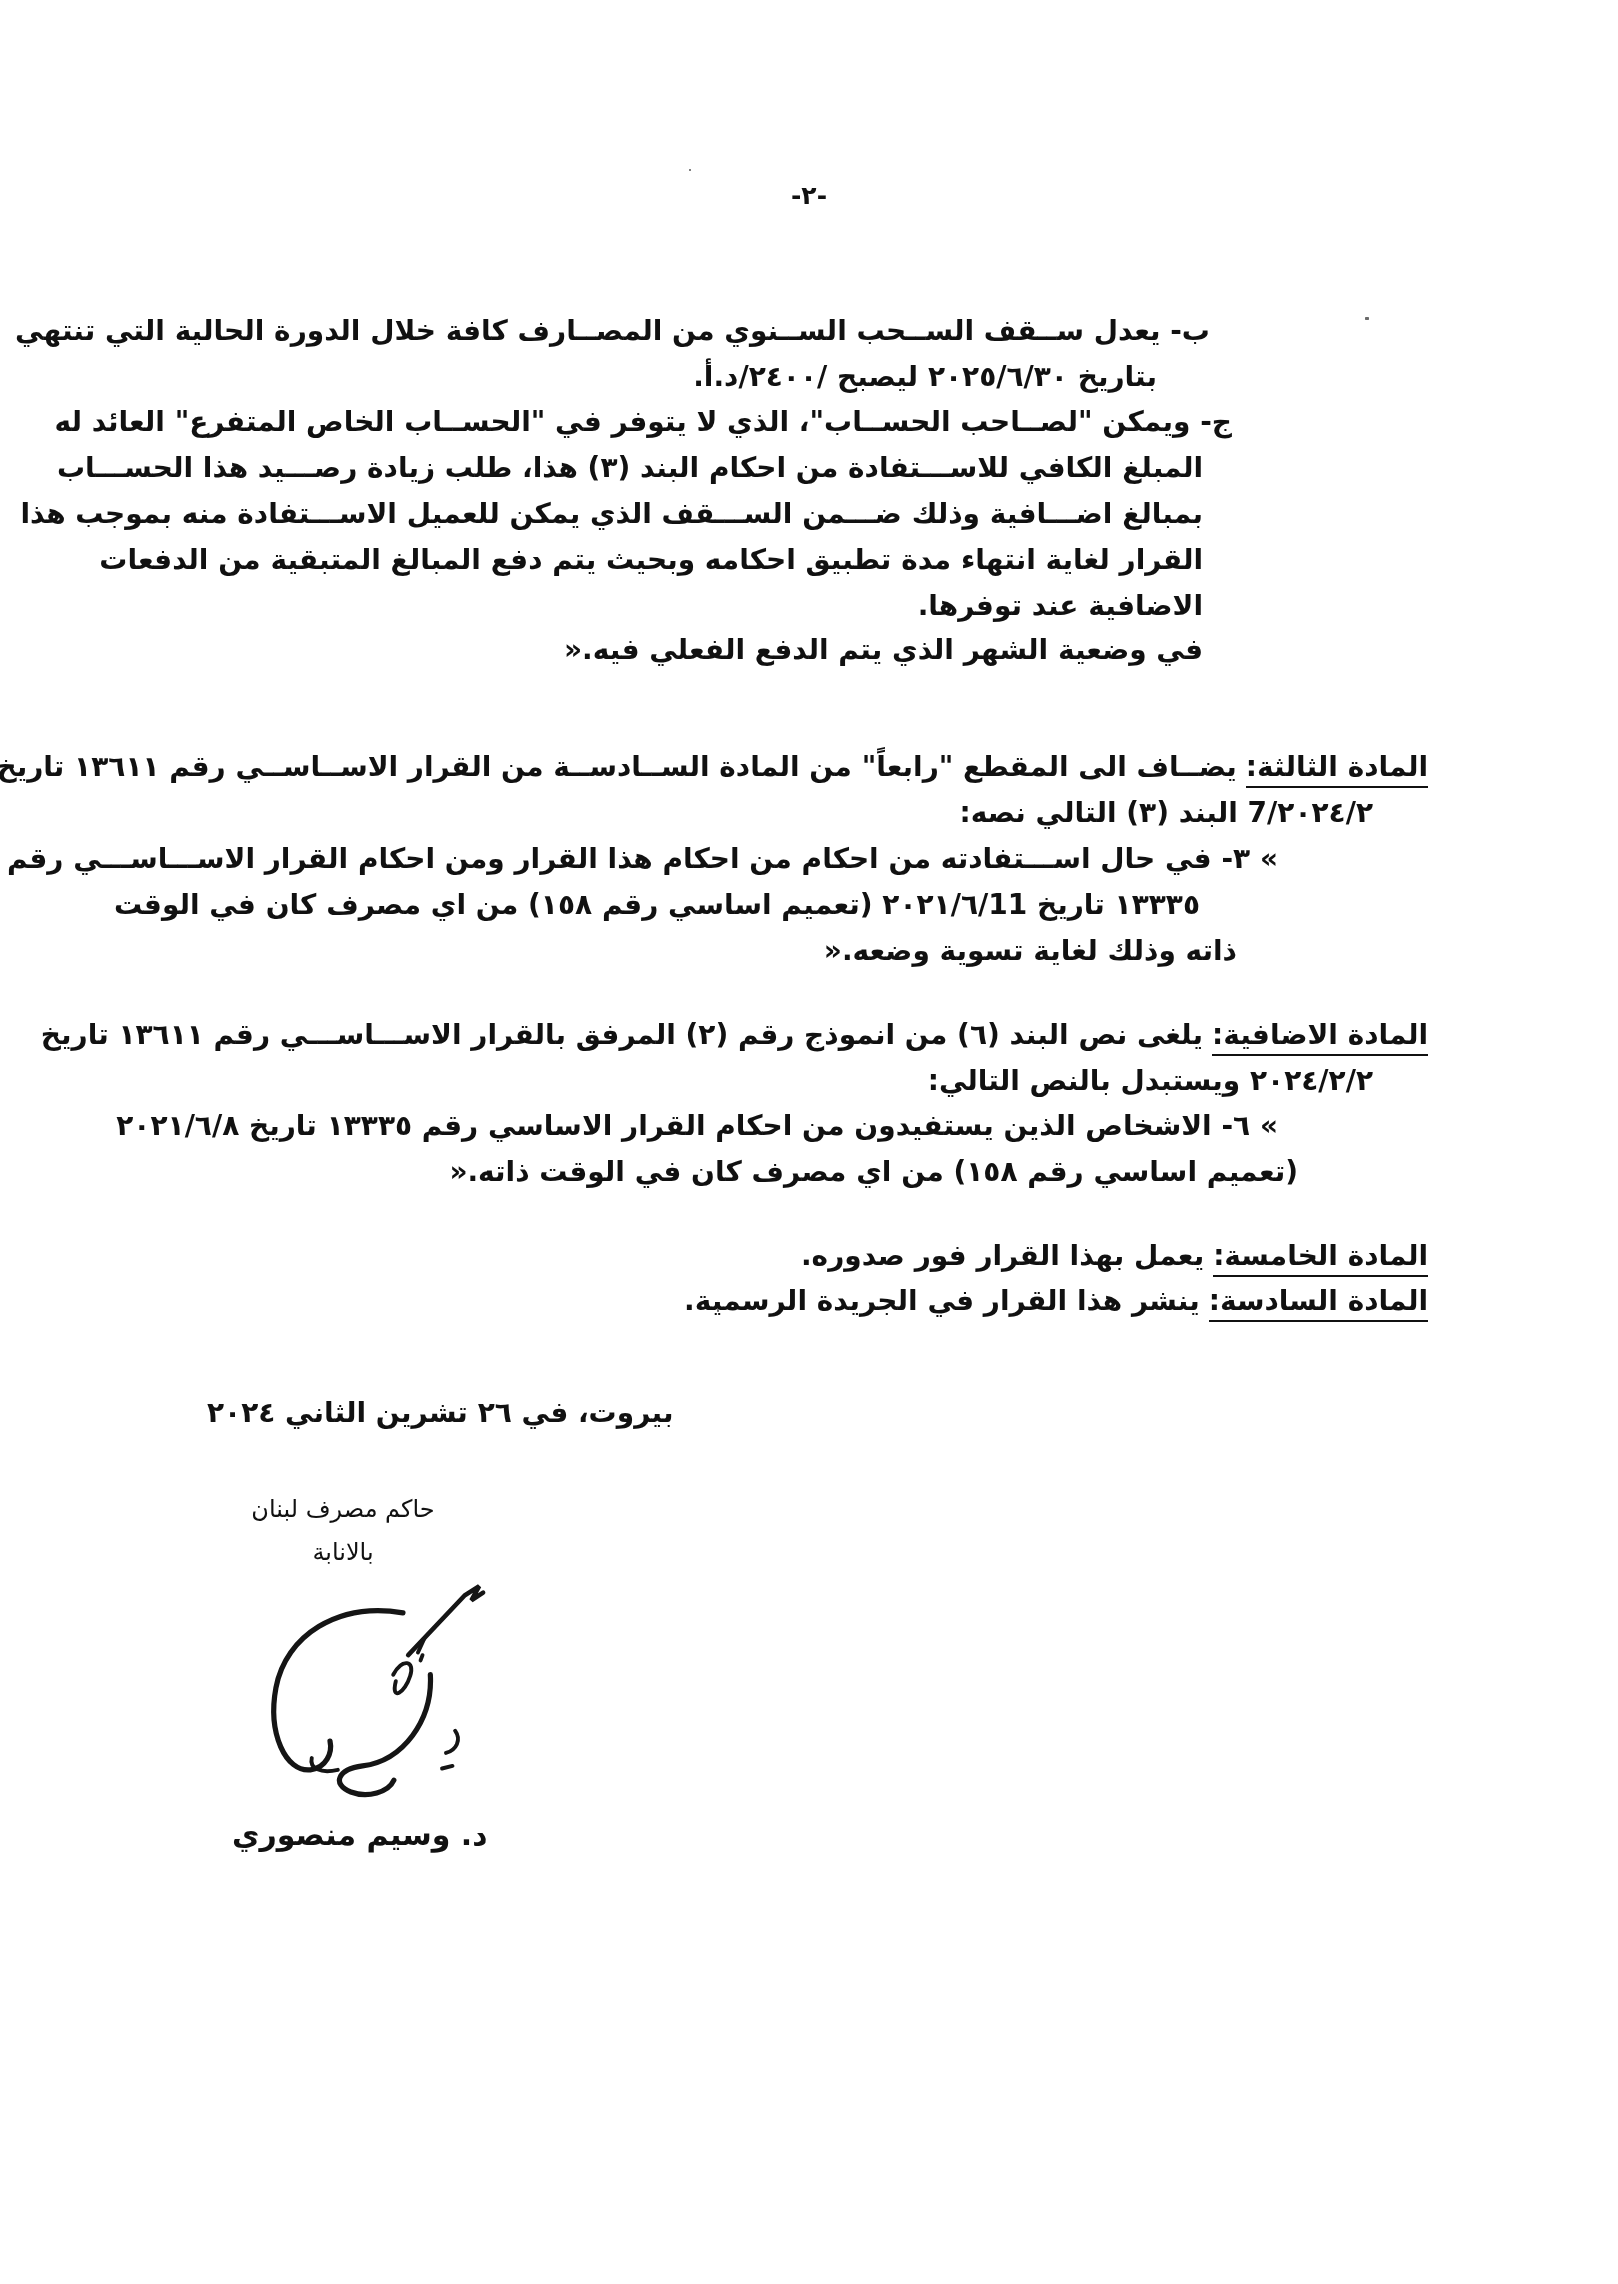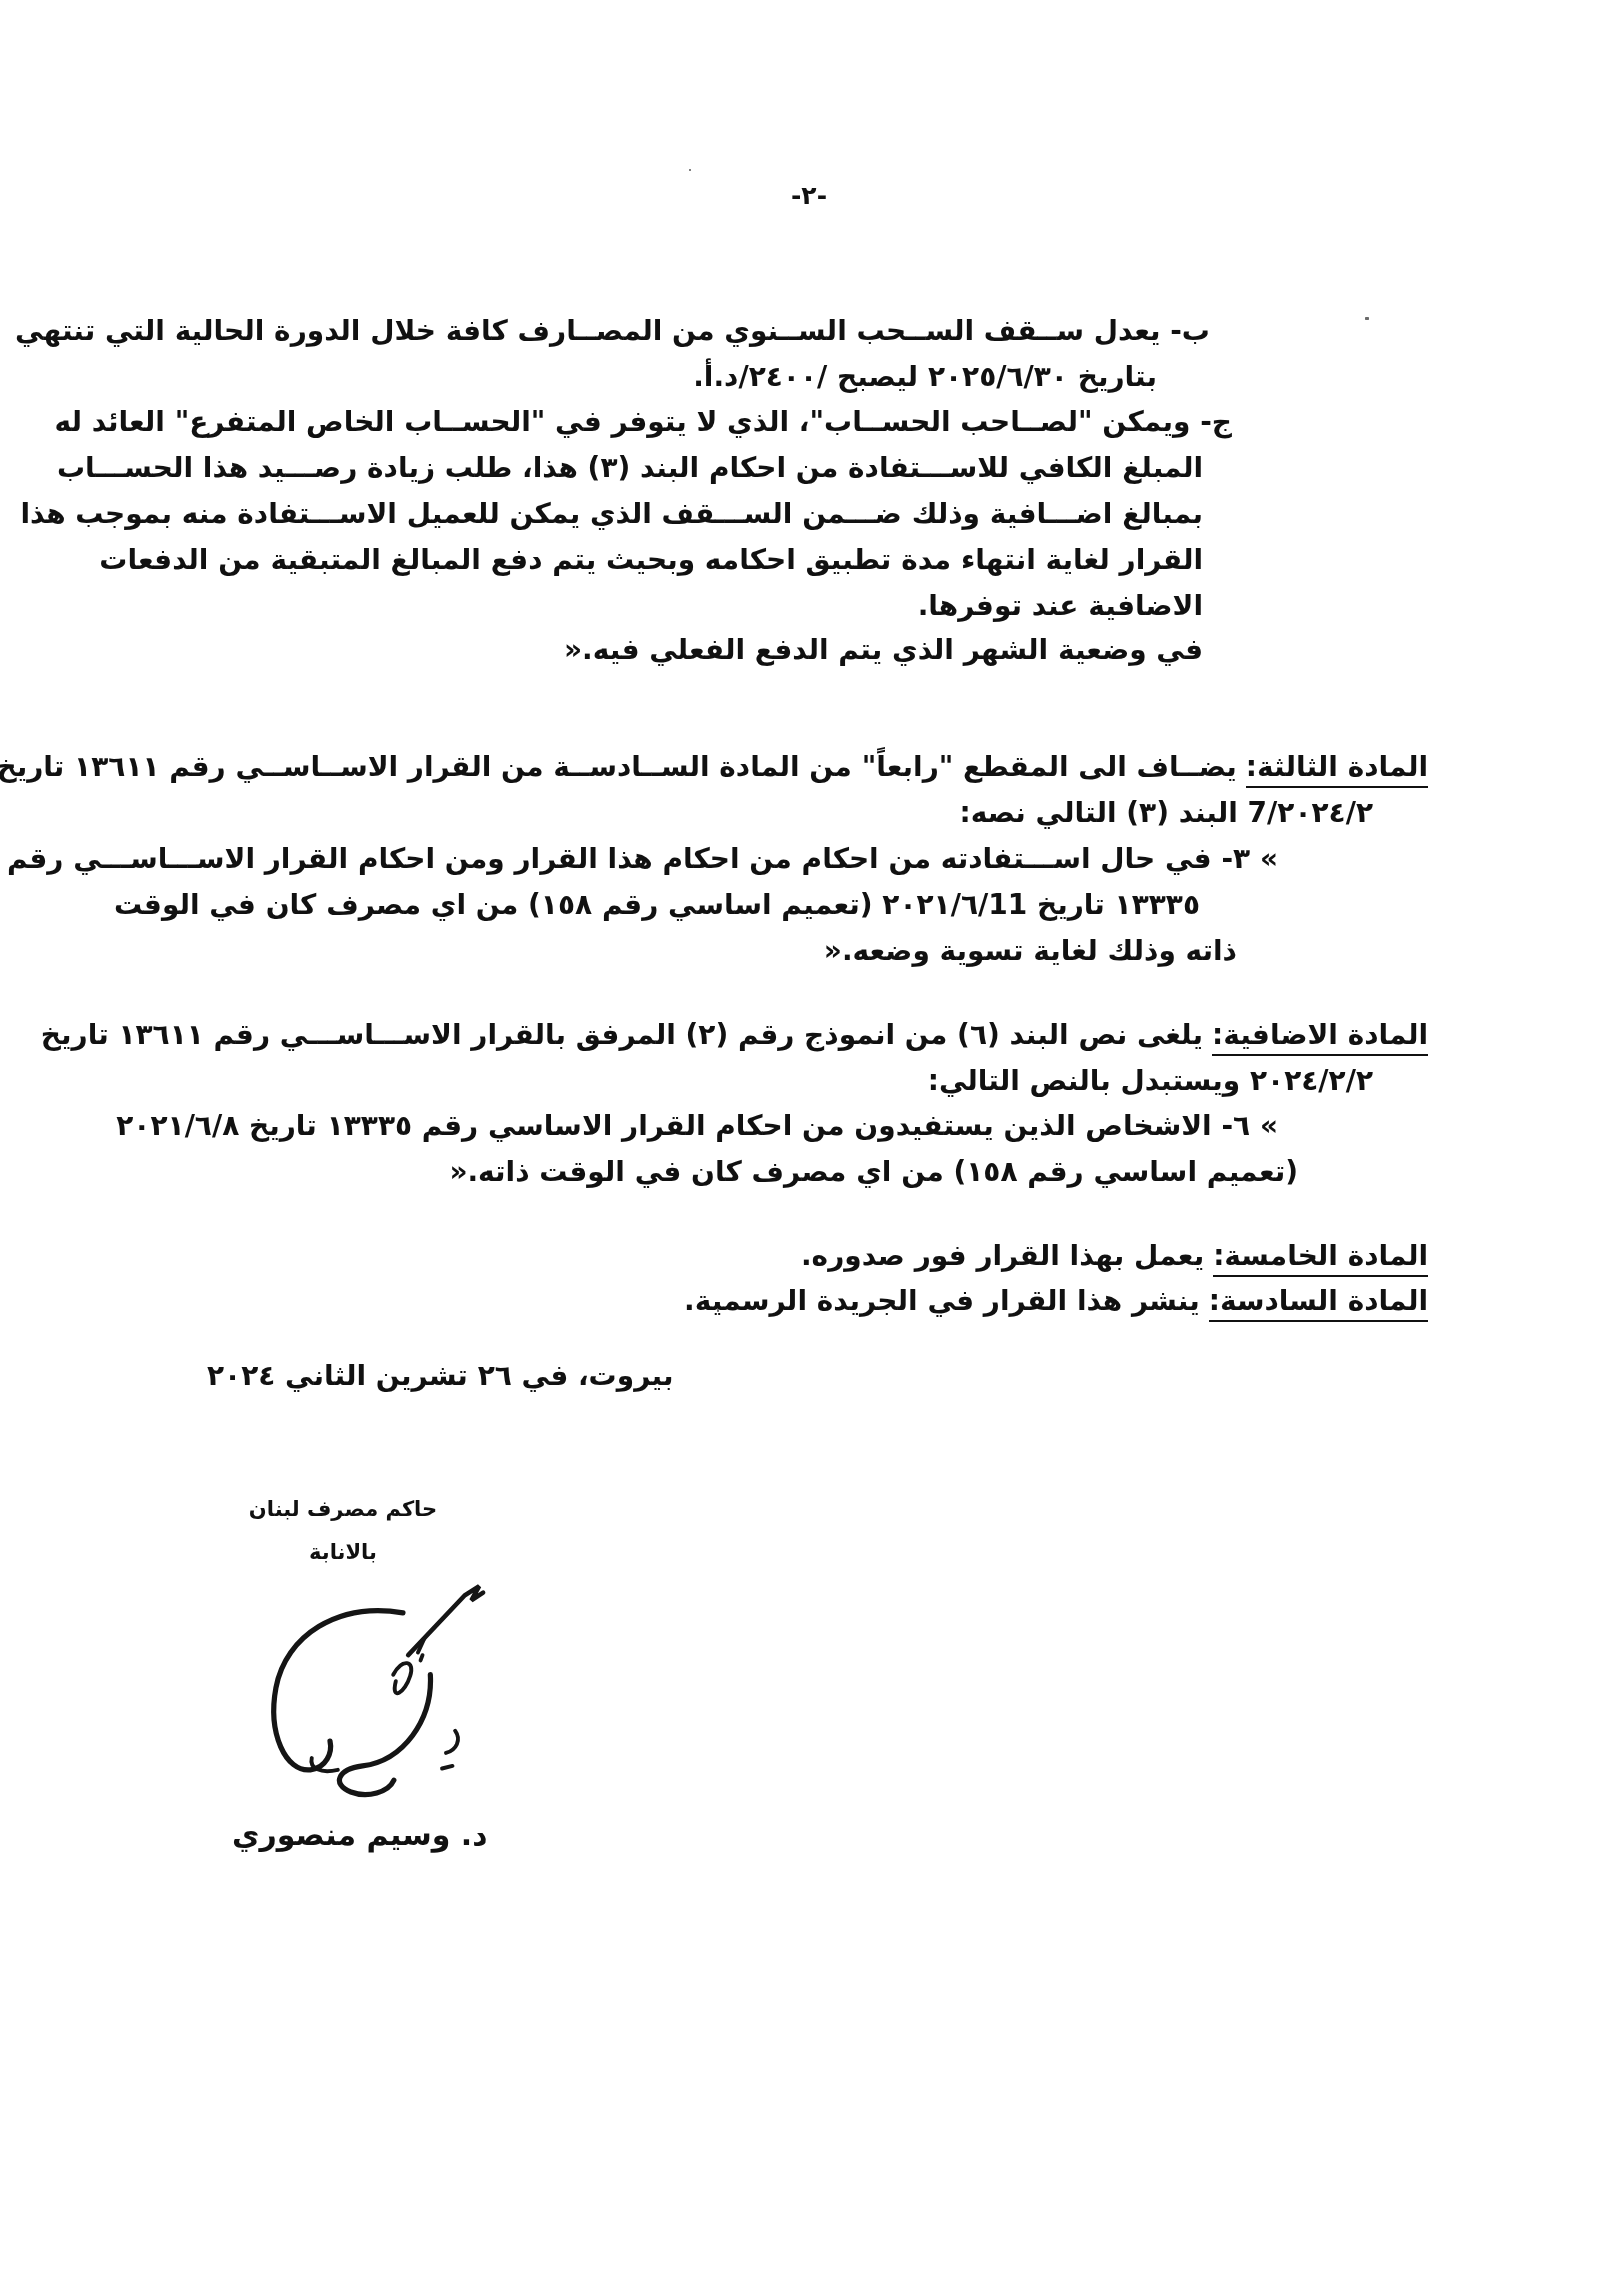--- a/index.html
+++ b/index.html
@@ -47,35 +47,35 @@
   .pr350{padding-right:228px;}
   .pr415{padding-right:271px;}
   .hd{
     border-bottom:2.6px solid #111;
     padding-bottom:2.6px;
     margin-left:9px;
   }
   .footer-date{
     position:absolute;
     left:207px;
-    top:1359px;
+    top:1396px;
     direction:rtl;
     white-space:nowrap;
     font-size:28px;
     font-weight:bold;
   }
   .signer{
     position:absolute;
     left:229px;
     top:1488px;
     width:228px;
     direction:rtl;
     text-align:center;
-    font-size:21px;
-    font-weight:bold;
+    font-size:24px;
+    font-weight:normal;
     line-height:43px;
   }
   .signature{
     position:absolute;
     left:240px;
     top:1577px;
     width:352px;
     height:228px;
   }
   .signature svg{width:100%;height:100%;}

